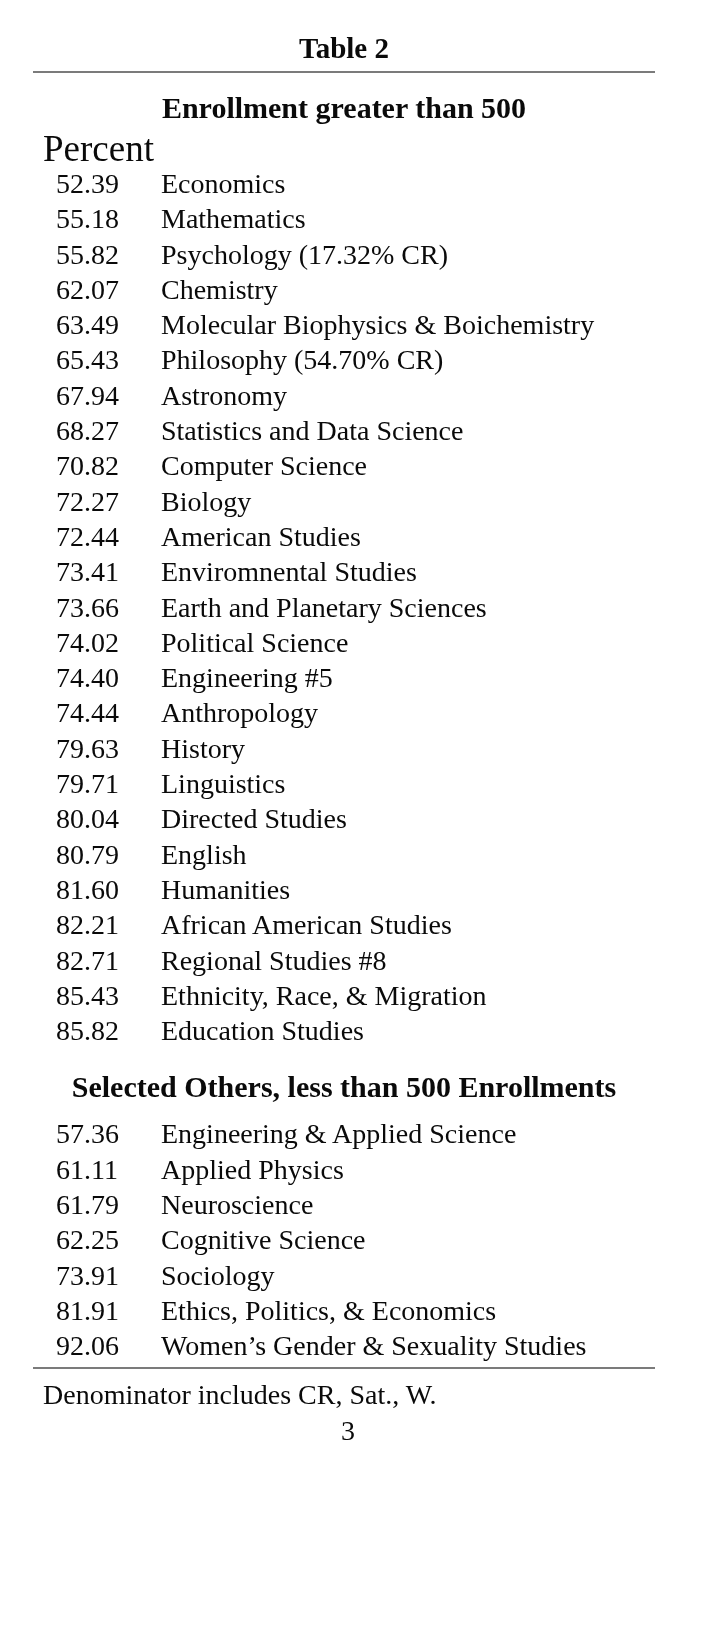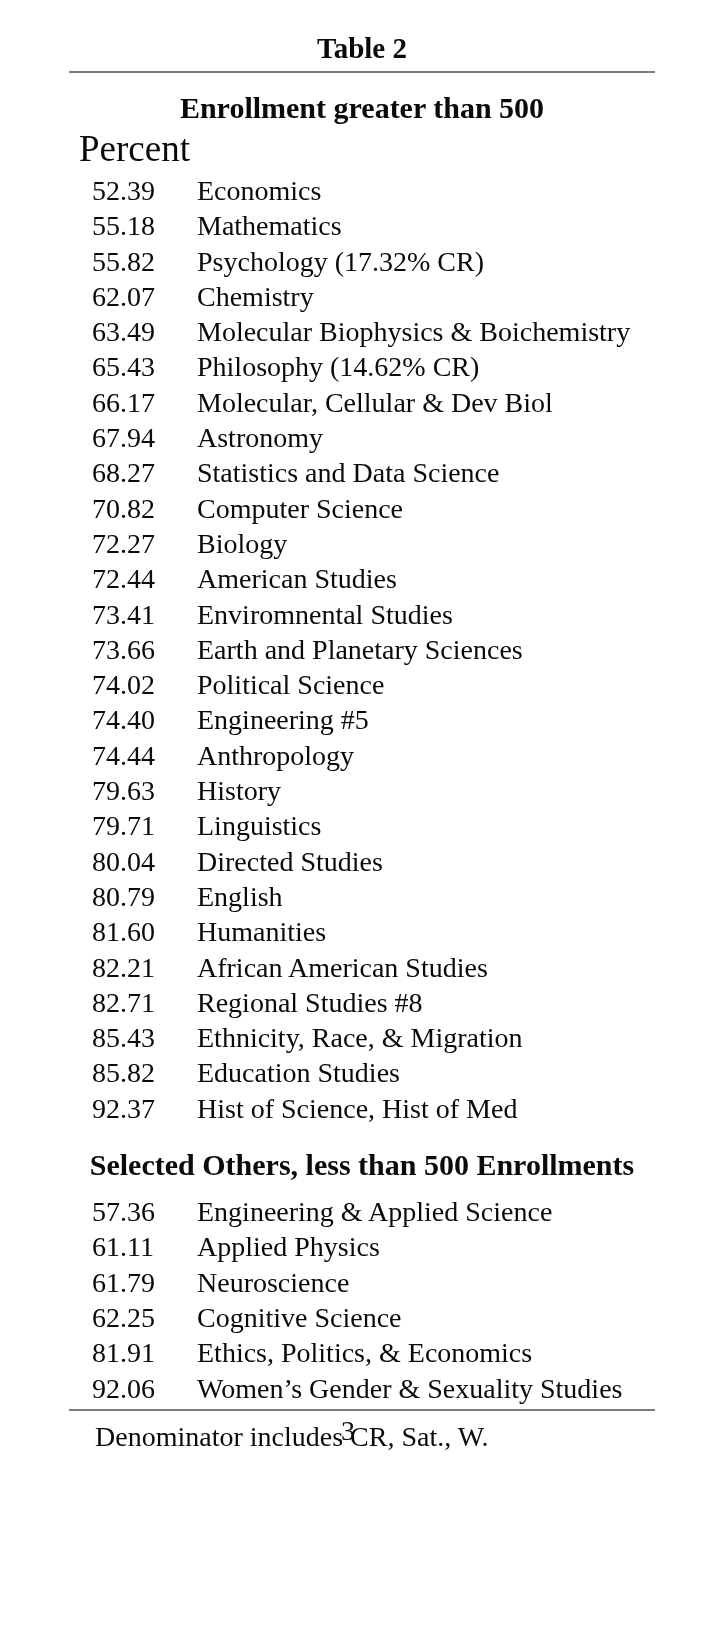--- a/index.html
+++ b/index.html
@@ -12,21 +12,21 @@
     height: 1648px;
     overflow: hidden;
     color: #0a0a0a;
     font-family: "Liberation Serif", "DejaVu Serif", serif;
   }
   .page {
     position: relative;
     box-sizing: border-box;
     width: 714px;
     height: 1648px;
-    padding: 30px 59px 0 69px;
+    padding: 30px 59px 0 33px;
   }
   .doc-title div {
     text-align: center;
     font-weight: bold;
     font-size: 29px;
     line-height: 36px;
     white-space: nowrap;
   }
   .rule {
     border: none;
@@ -40,38 +40,38 @@
     font-size: 30px;
     line-height: 36px;
     margin: 17px 0 0 0;
     white-space: nowrap;
   }
   .col-label {
     font-size: 37px;
     line-height: 35px;
     margin: 5px 0 0 10px;
   }
-  .rows { margin-top: 7px; }
+  .rows { }
   .row {
     font-size: 28px;
     line-height: 35.3px;
     white-space: nowrap;
   }
   .num {
     display: inline-block;
     margin-left: 23px;
     width: 105px;
   }
   .section-heading-2 { margin-top: 21px; }
   .rows-2 { margin-top: 11px; }
   .bottom-rule { margin-top: 3px; }
   .footnote {
     font-size: 28px;
     line-height: 36px;
-    margin: 8px 0 0 26px;
+    margin: 8px 0 0 10px;
   }
   .page-number {
     position: absolute;
     left: 341px;
     top: 1417px;
     font-size: 28px;
     line-height: 28px;
   }
 </style>
 </head>
@@ -87,52 +87,51 @@
 
   <section>
     <h2 class="section-heading">Enrollment greater than 500</h2>
     <div class="col-label">Percent</div>
     <div class="rows">
         <div class="row"><span class="num">52.39</span><span class="subj">Economics</span></div>
         <div class="row"><span class="num">55.18</span><span class="subj">Mathematics</span></div>
         <div class="row"><span class="num">55.82</span><span class="subj">Psychology (17.32% CR)</span></div>
         <div class="row"><span class="num">62.07</span><span class="subj">Chemistry</span></div>
         <div class="row"><span class="num">63.49</span><span class="subj">Molecular Biophysics &amp; Boichemistry</span></div>
-        <div class="row"><span class="num">65.43</span><span class="subj">Philosophy (14.62% CR)</span></div>
-        <div class="row"><span class="num">66.17</span><span class="subj">Molecular, Cellular &amp; Dev Biol</span></div>
+        <div class="row"><span class="num">65.43</span><span class="subj">Philosophy (54.70% CR)</span></div>
         <div class="row"><span class="num">67.94</span><span class="subj">Astronomy</span></div>
         <div class="row"><span class="num">68.27</span><span class="subj">Statistics and Data Science</span></div>
         <div class="row"><span class="num">70.82</span><span class="subj">Computer Science</span></div>
         <div class="row"><span class="num">72.27</span><span class="subj">Biology</span></div>
         <div class="row"><span class="num">72.44</span><span class="subj">American Studies</span></div>
         <div class="row"><span class="num">73.41</span><span class="subj">Enviromnental Studies</span></div>
         <div class="row"><span class="num">73.66</span><span class="subj">Earth and Planetary Sciences</span></div>
         <div class="row"><span class="num">74.02</span><span class="subj">Political Science</span></div>
         <div class="row"><span class="num">74.40</span><span class="subj">Engineering #5</span></div>
         <div class="row"><span class="num">74.44</span><span class="subj">Anthropology</span></div>
         <div class="row"><span class="num">79.63</span><span class="subj">History</span></div>
         <div class="row"><span class="num">79.71</span><span class="subj">Linguistics</span></div>
         <div class="row"><span class="num">80.04</span><span class="subj">Directed Studies</span></div>
         <div class="row"><span class="num">80.79</span><span class="subj">English</span></div>
         <div class="row"><span class="num">81.60</span><span class="subj">Humanities</span></div>
         <div class="row"><span class="num">82.21</span><span class="subj">African American Studies</span></div>
         <div class="row"><span class="num">82.71</span><span class="subj">Regional Studies #8</span></div>
         <div class="row"><span class="num">85.43</span><span class="subj">Ethnicity, Race, &amp; Migration</span></div>
         <div class="row"><span class="num">85.82</span><span class="subj">Education Studies</span></div>
-        <div class="row"><span class="num">92.37</span><span class="subj">Hist of Science, Hist of Med</span></div>
       </div>
   </section>
 
   <section>
     <h2 class="section-heading section-heading-2">Selected Others, less than 500 Enrollments</h2>
     <div class="rows rows-2">
         <div class="row"><span class="num">57.36</span><span class="subj">Engineering &amp; Applied Science</span></div>
         <div class="row"><span class="num">61.11</span><span class="subj">Applied Physics</span></div>
         <div class="row"><span class="num">61.79</span><span class="subj">Neuroscience</span></div>
         <div class="row"><span class="num">62.25</span><span class="subj">Cognitive Science</span></div>
+        <div class="row"><span class="num">73.91</span><span class="subj">Sociology</span></div>
         <div class="row"><span class="num">81.91</span><span class="subj">Ethics, Politics, &amp; Economics</span></div>
         <div class="row"><span class="num">92.06</span><span class="subj">Women’s Gender &amp; Sexuality Studies</span></div>
       </div>
   </section>
 
   <hr class="rule bottom-rule">
 
   <div class="footnote">Denominator includes CR, Sat., W.</div>
 
   <div class="page-number">3</div>

